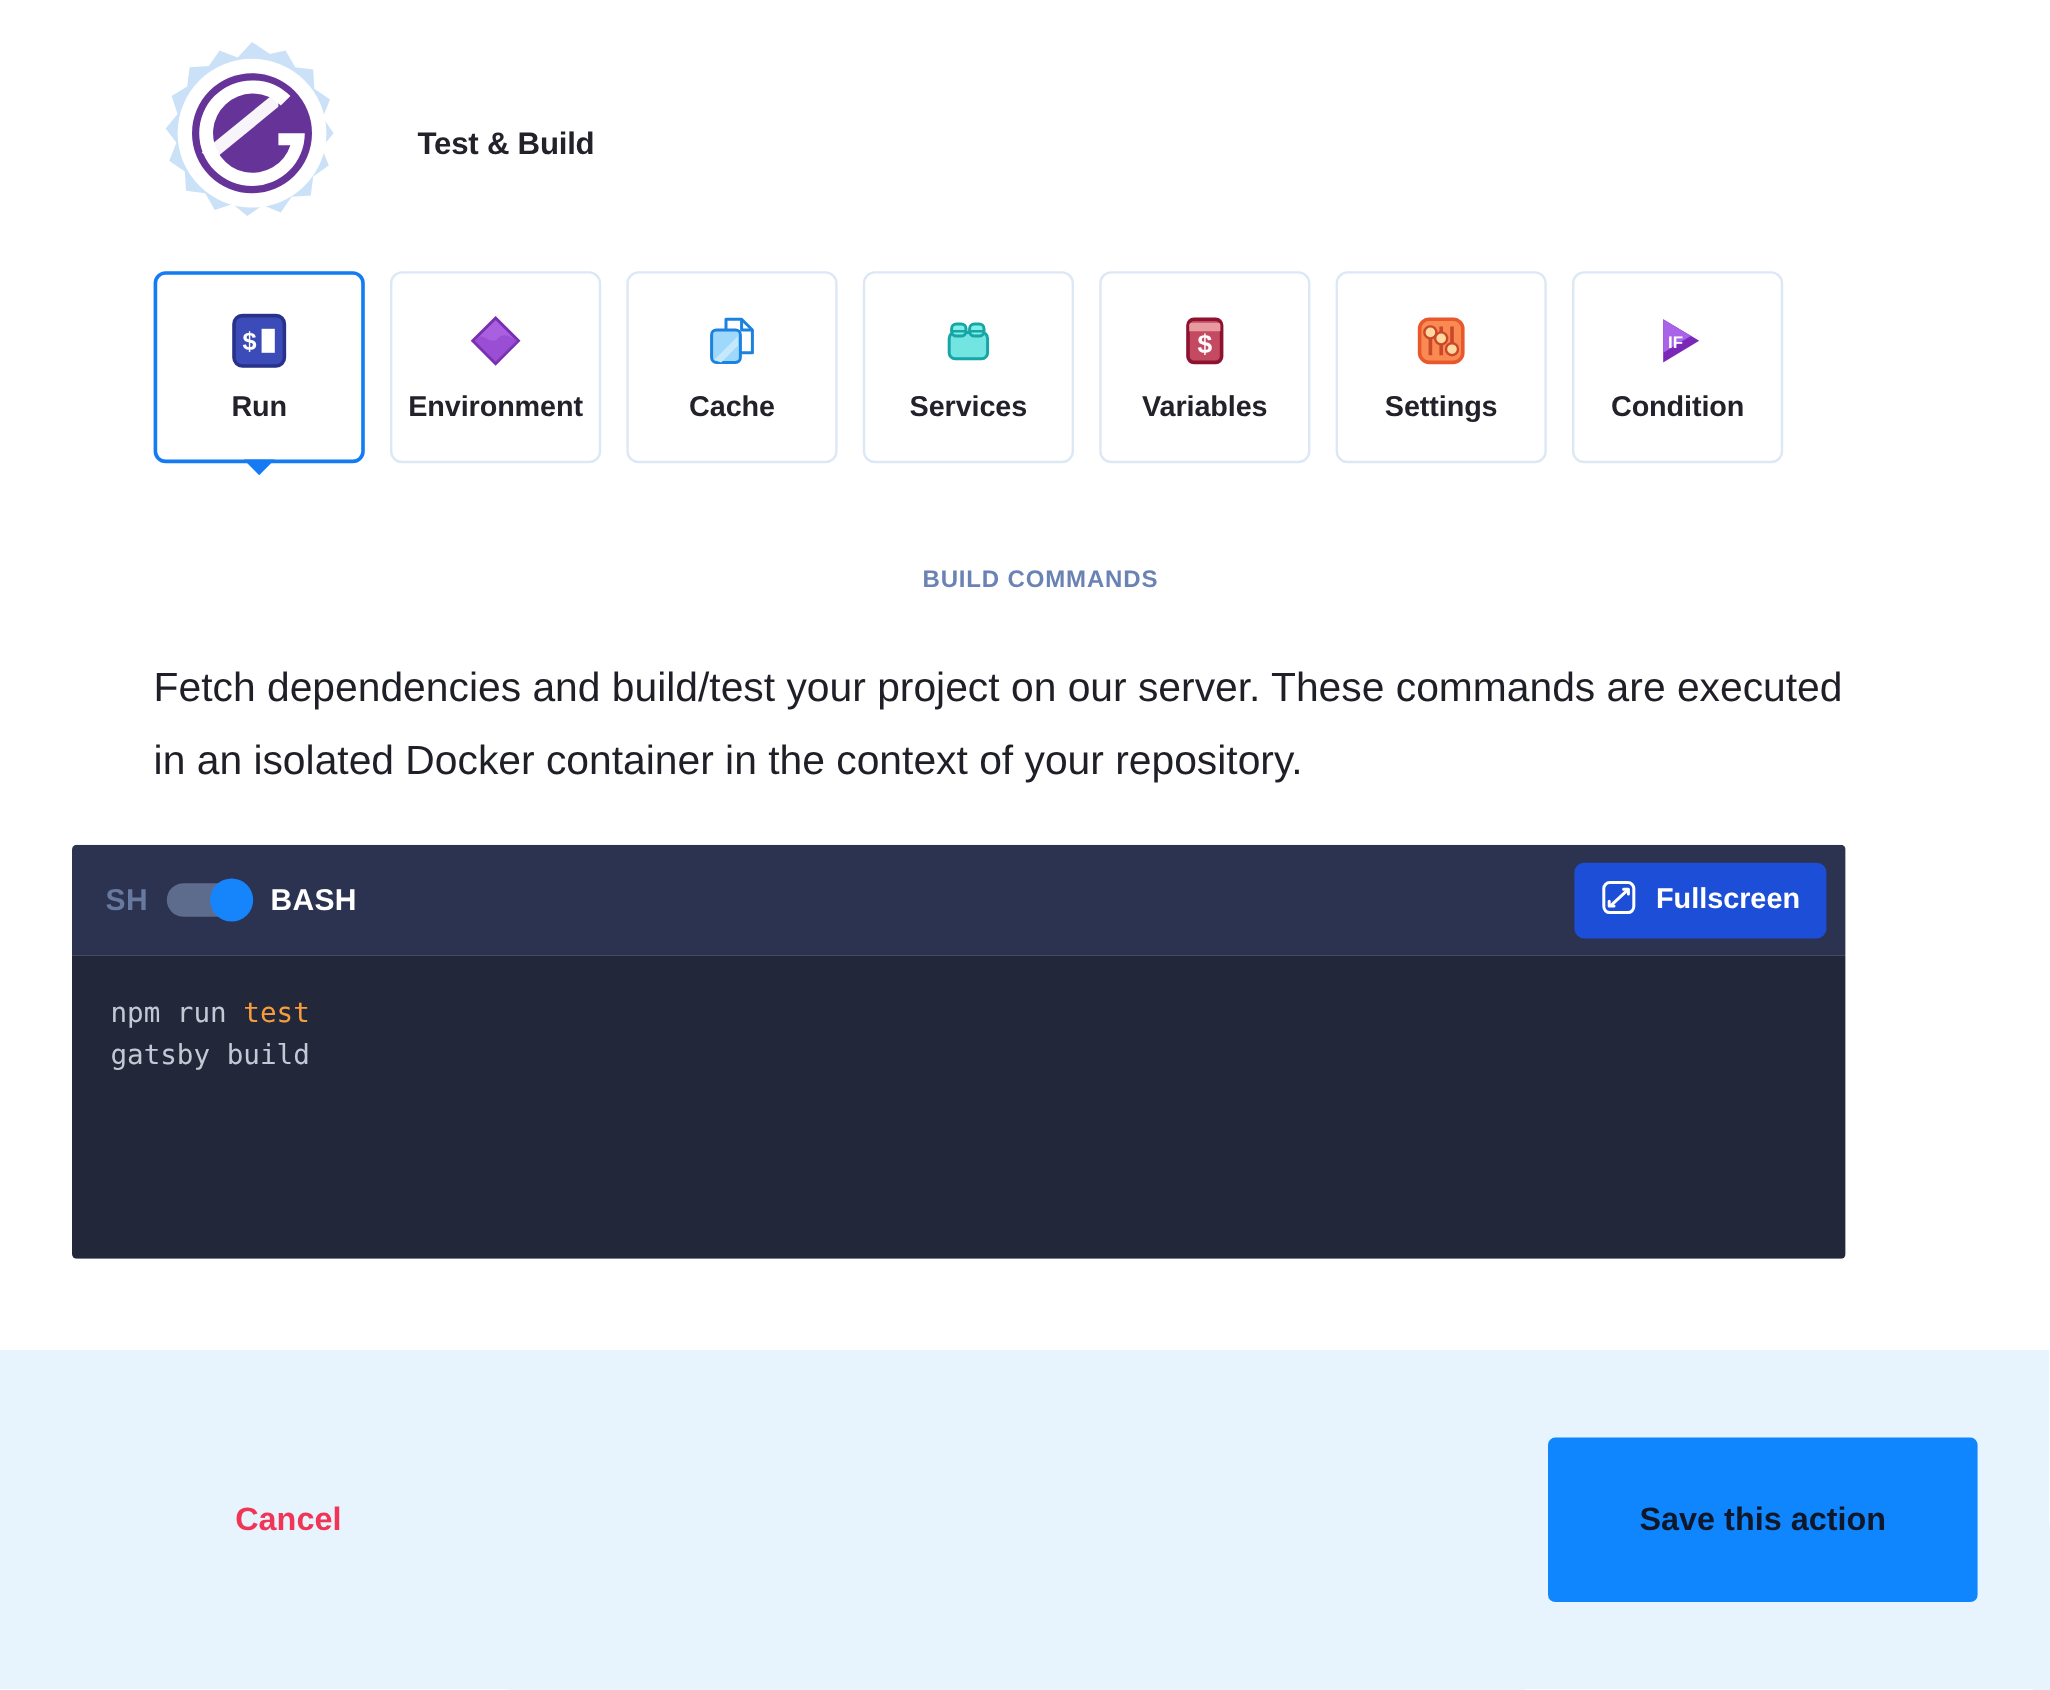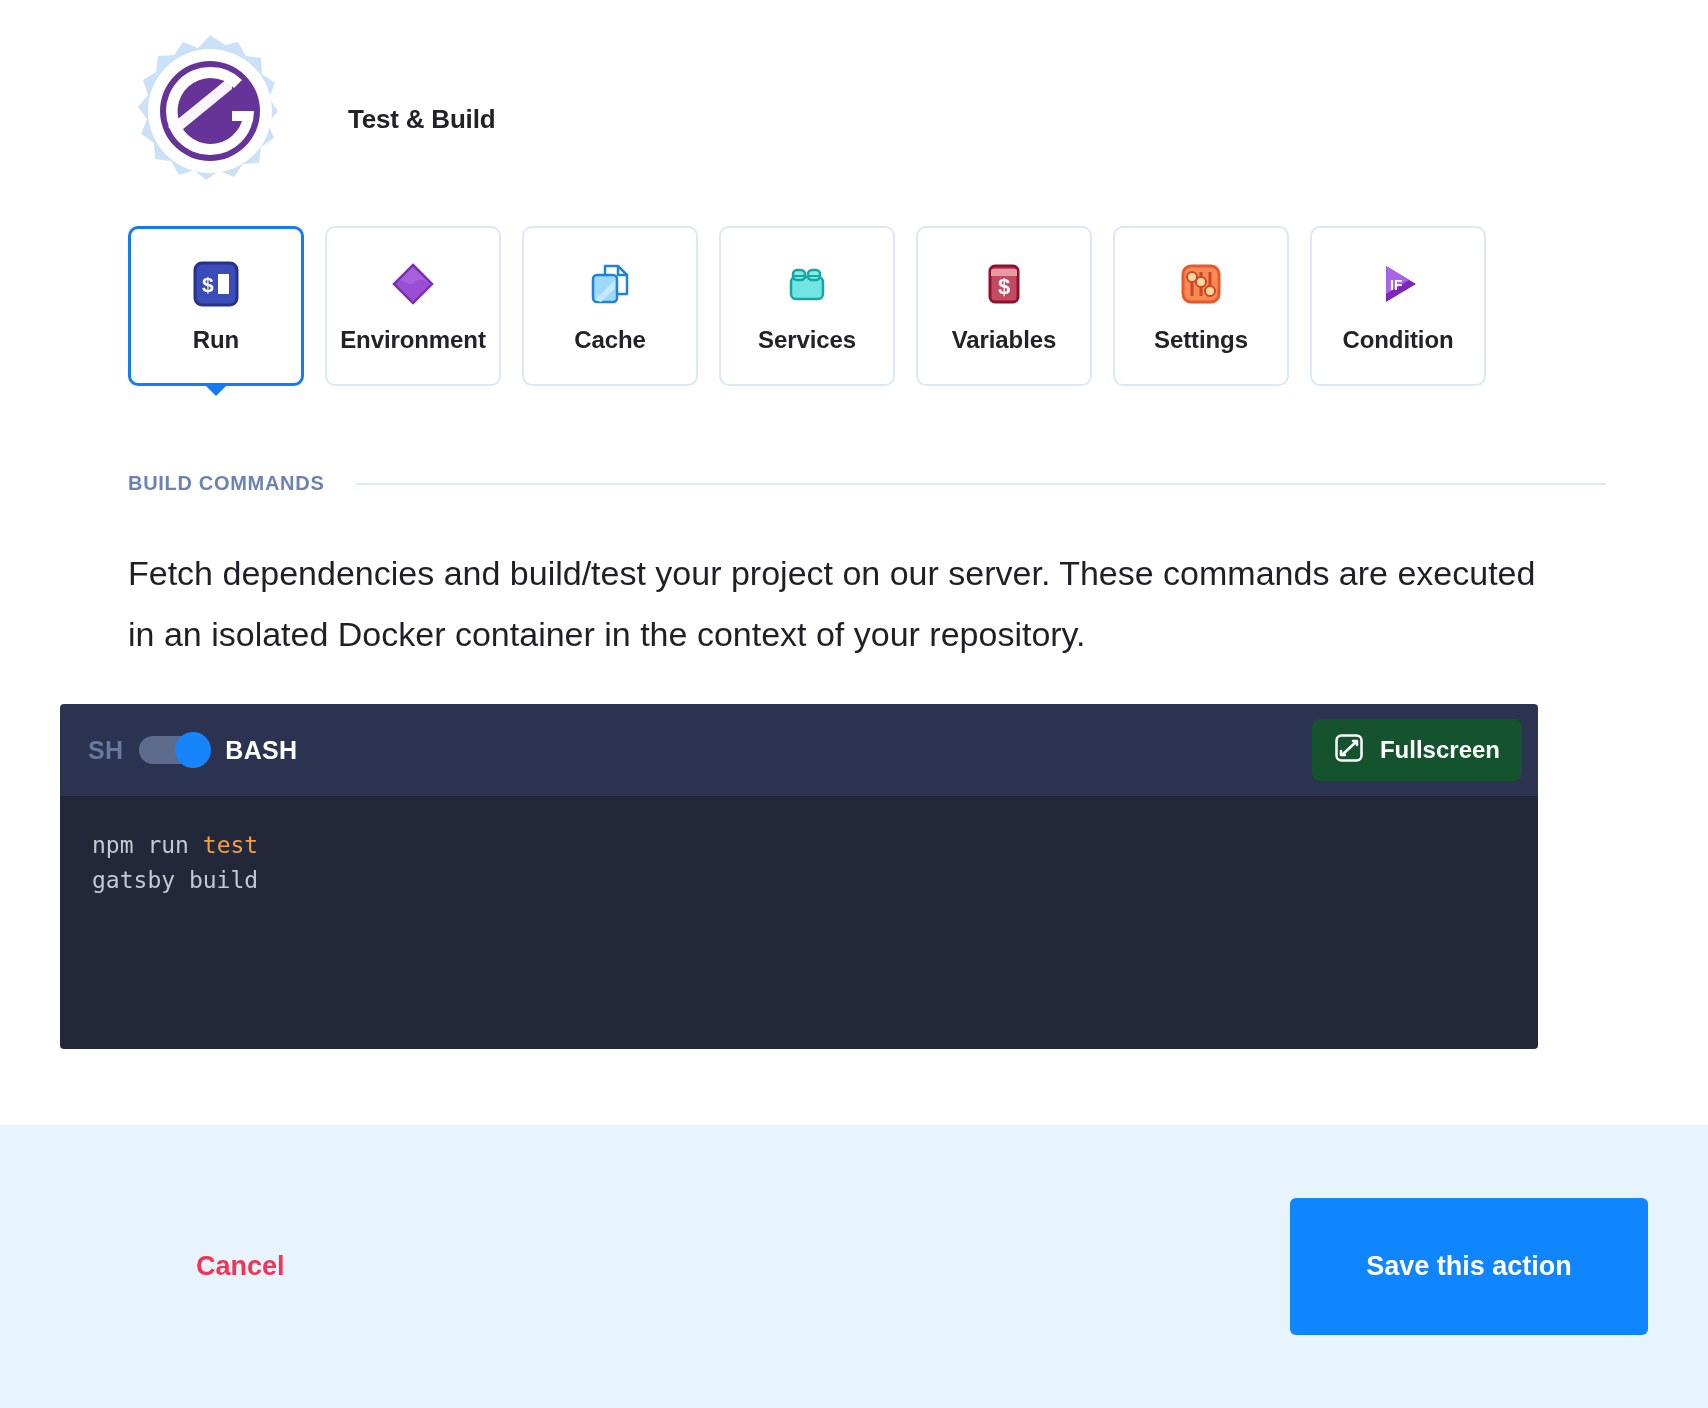--- a/index.html
+++ b/index.html
@@ -98,20 +98,21 @@
     color: #232129;
     letter-spacing: -0.1px;
   }
 
   
   .section-head {
     display: flex;
     align-items: center;
     margin: 86px 0 0 128px;
     width: 1478px;
+    flex-direction: column;
   }
 
   .section-title {
     font-size: 20px;
     font-weight: bold;
     color: #6b83b4;
     letter-spacing: 0.7px;
     white-space: nowrap;
   }
 
@@ -184,21 +185,21 @@
     width: 36px;
     height: 36px;
     border-radius: 50%;
     background: #1684fb;
   }
 
   .fullscreen-btn {
     display: flex;
     align-items: center;
     gap: 16px;
-    background: #14532d;
+    background: #1d4ed8;
     border-radius: 8px;
     padding: 14px 22px;
     cursor: pointer;
   }
 
   .fullscreen-btn .fs-text {
     font-size: 24px;
     font-weight: bold;
     color: #ffffff;
   }
@@ -239,21 +240,21 @@
     padding: 0;
   }
 
   .save-btn {
     background: #0f86fd;
     border: none;
     border-radius: 6px;
     font-family: "Liberation Sans", sans-serif;
     font-size: 27px;
     font-weight: bold;
-    color: #ffffff;
+    color: #0f172a;
     width: 358px;
     height: 137px;
     cursor: pointer;
   }
 </style>
 </head>
 <body>
 
 <div class="page">
 

